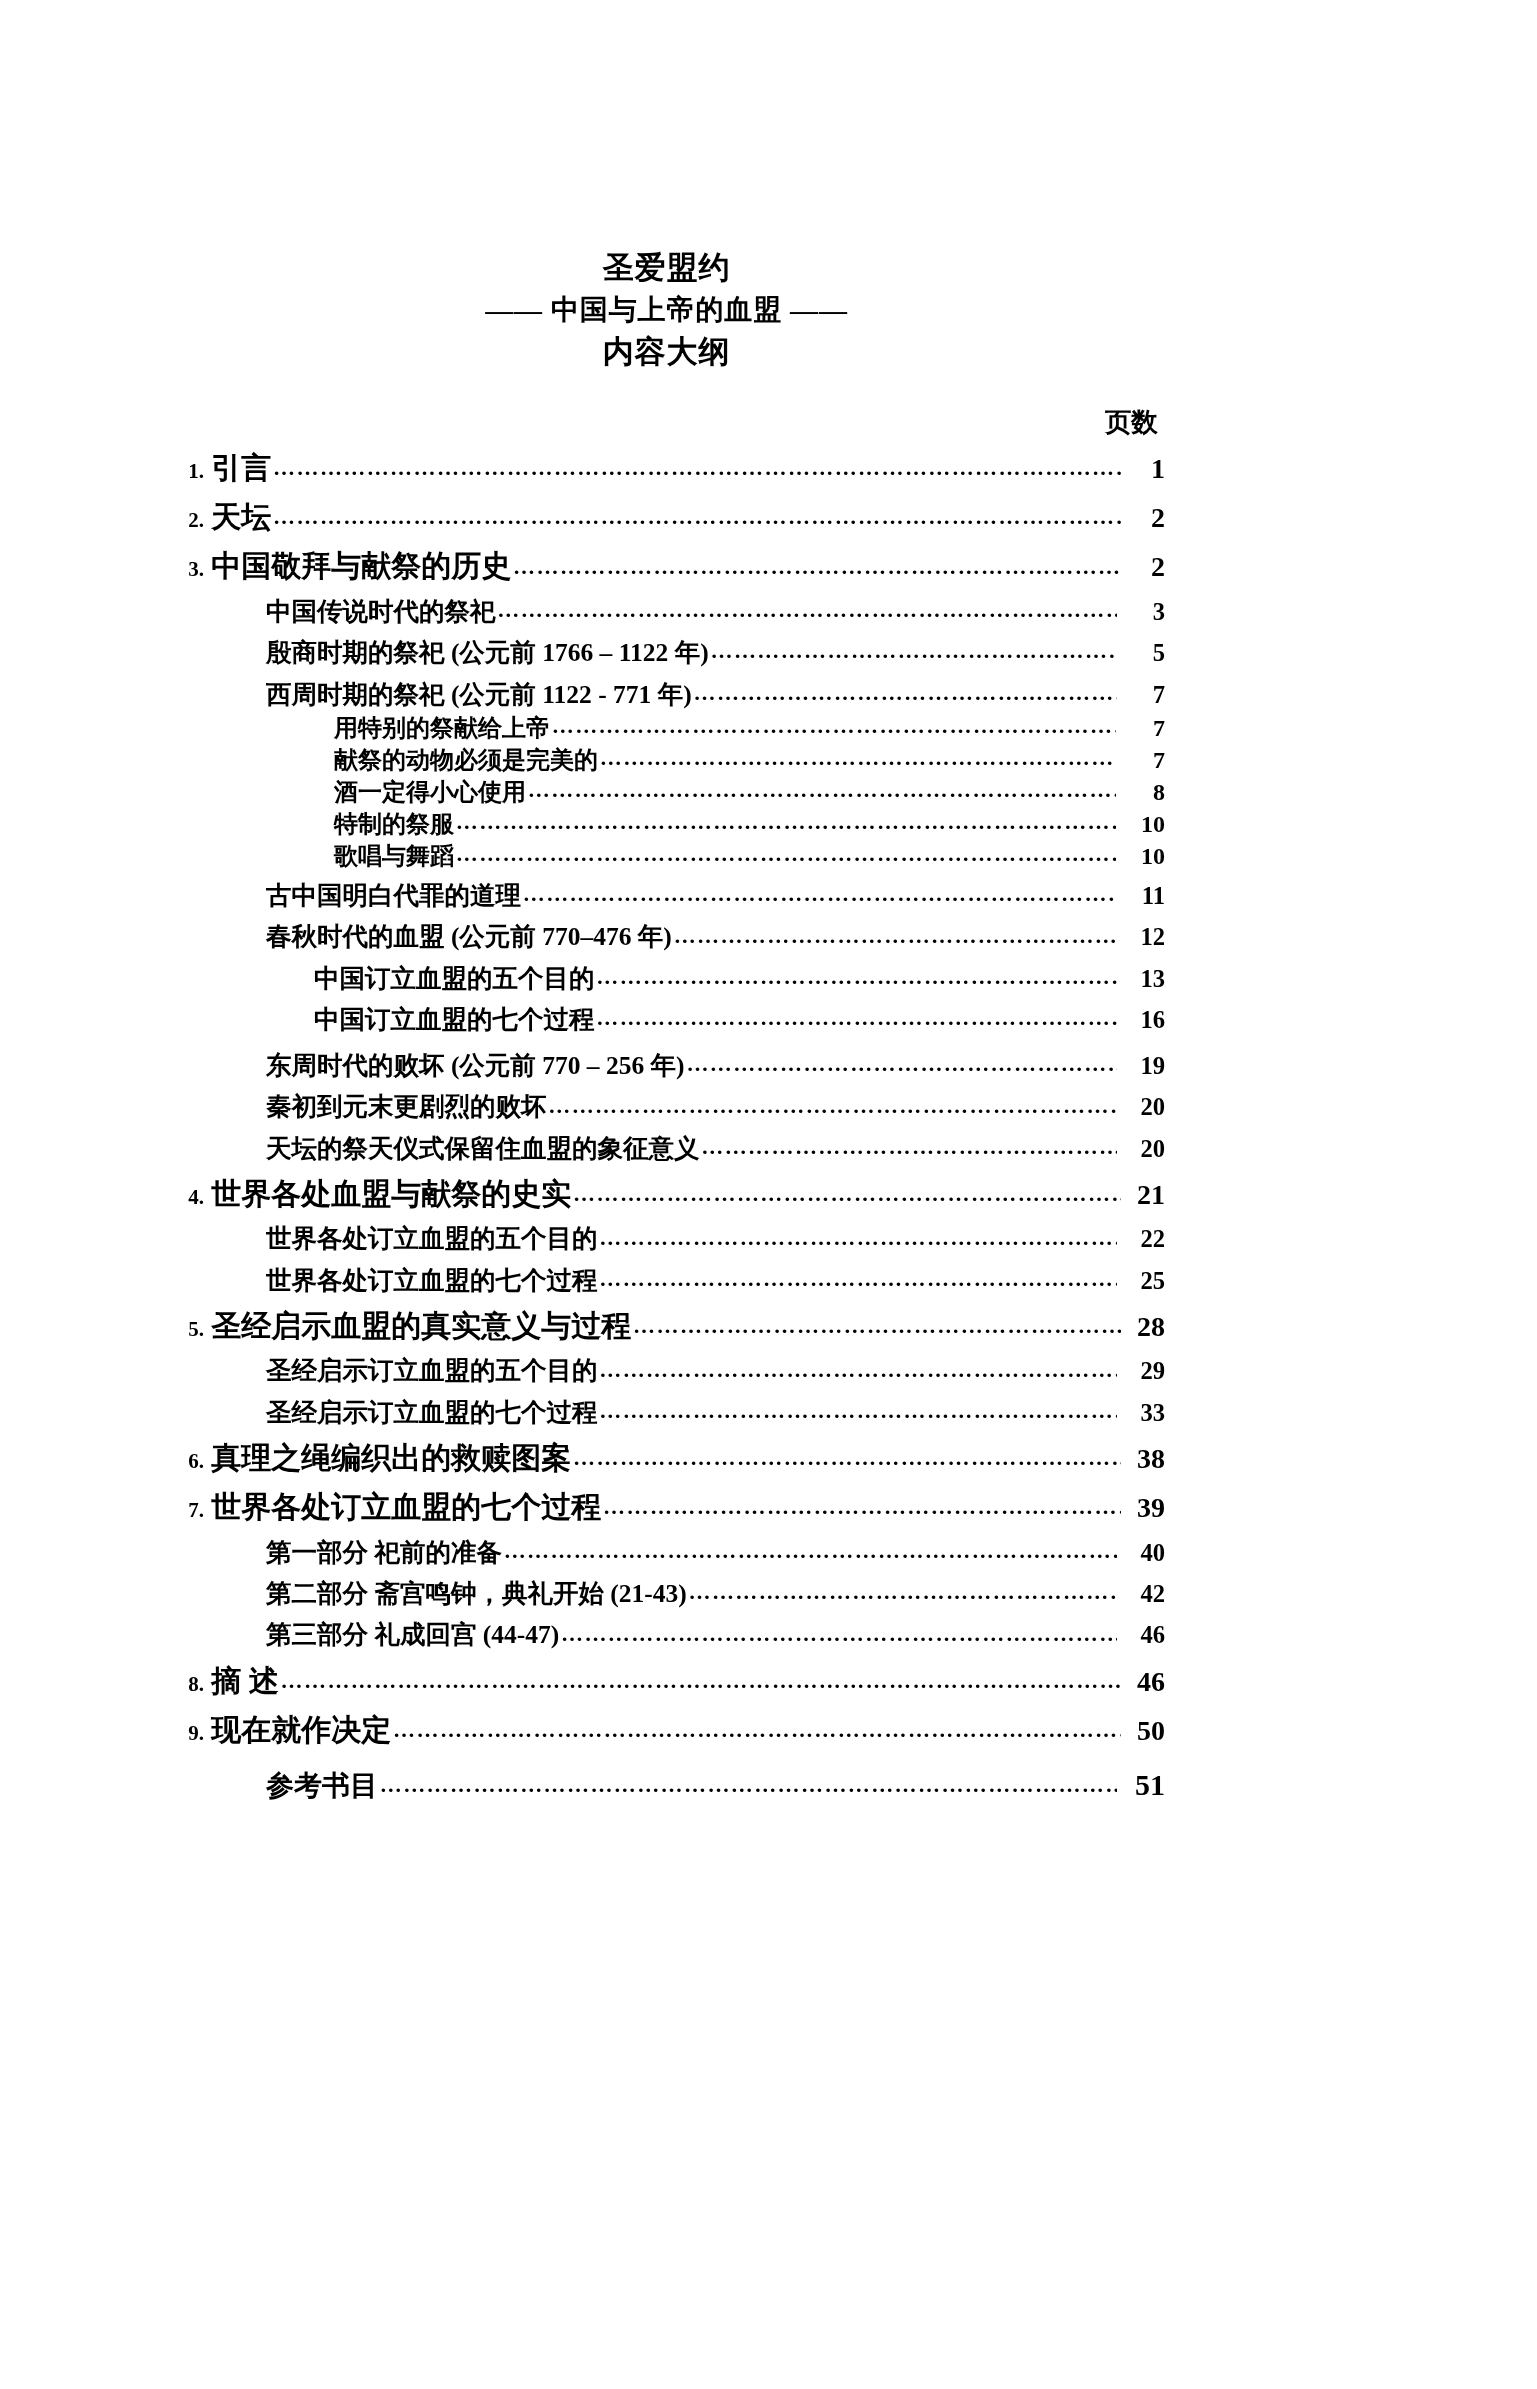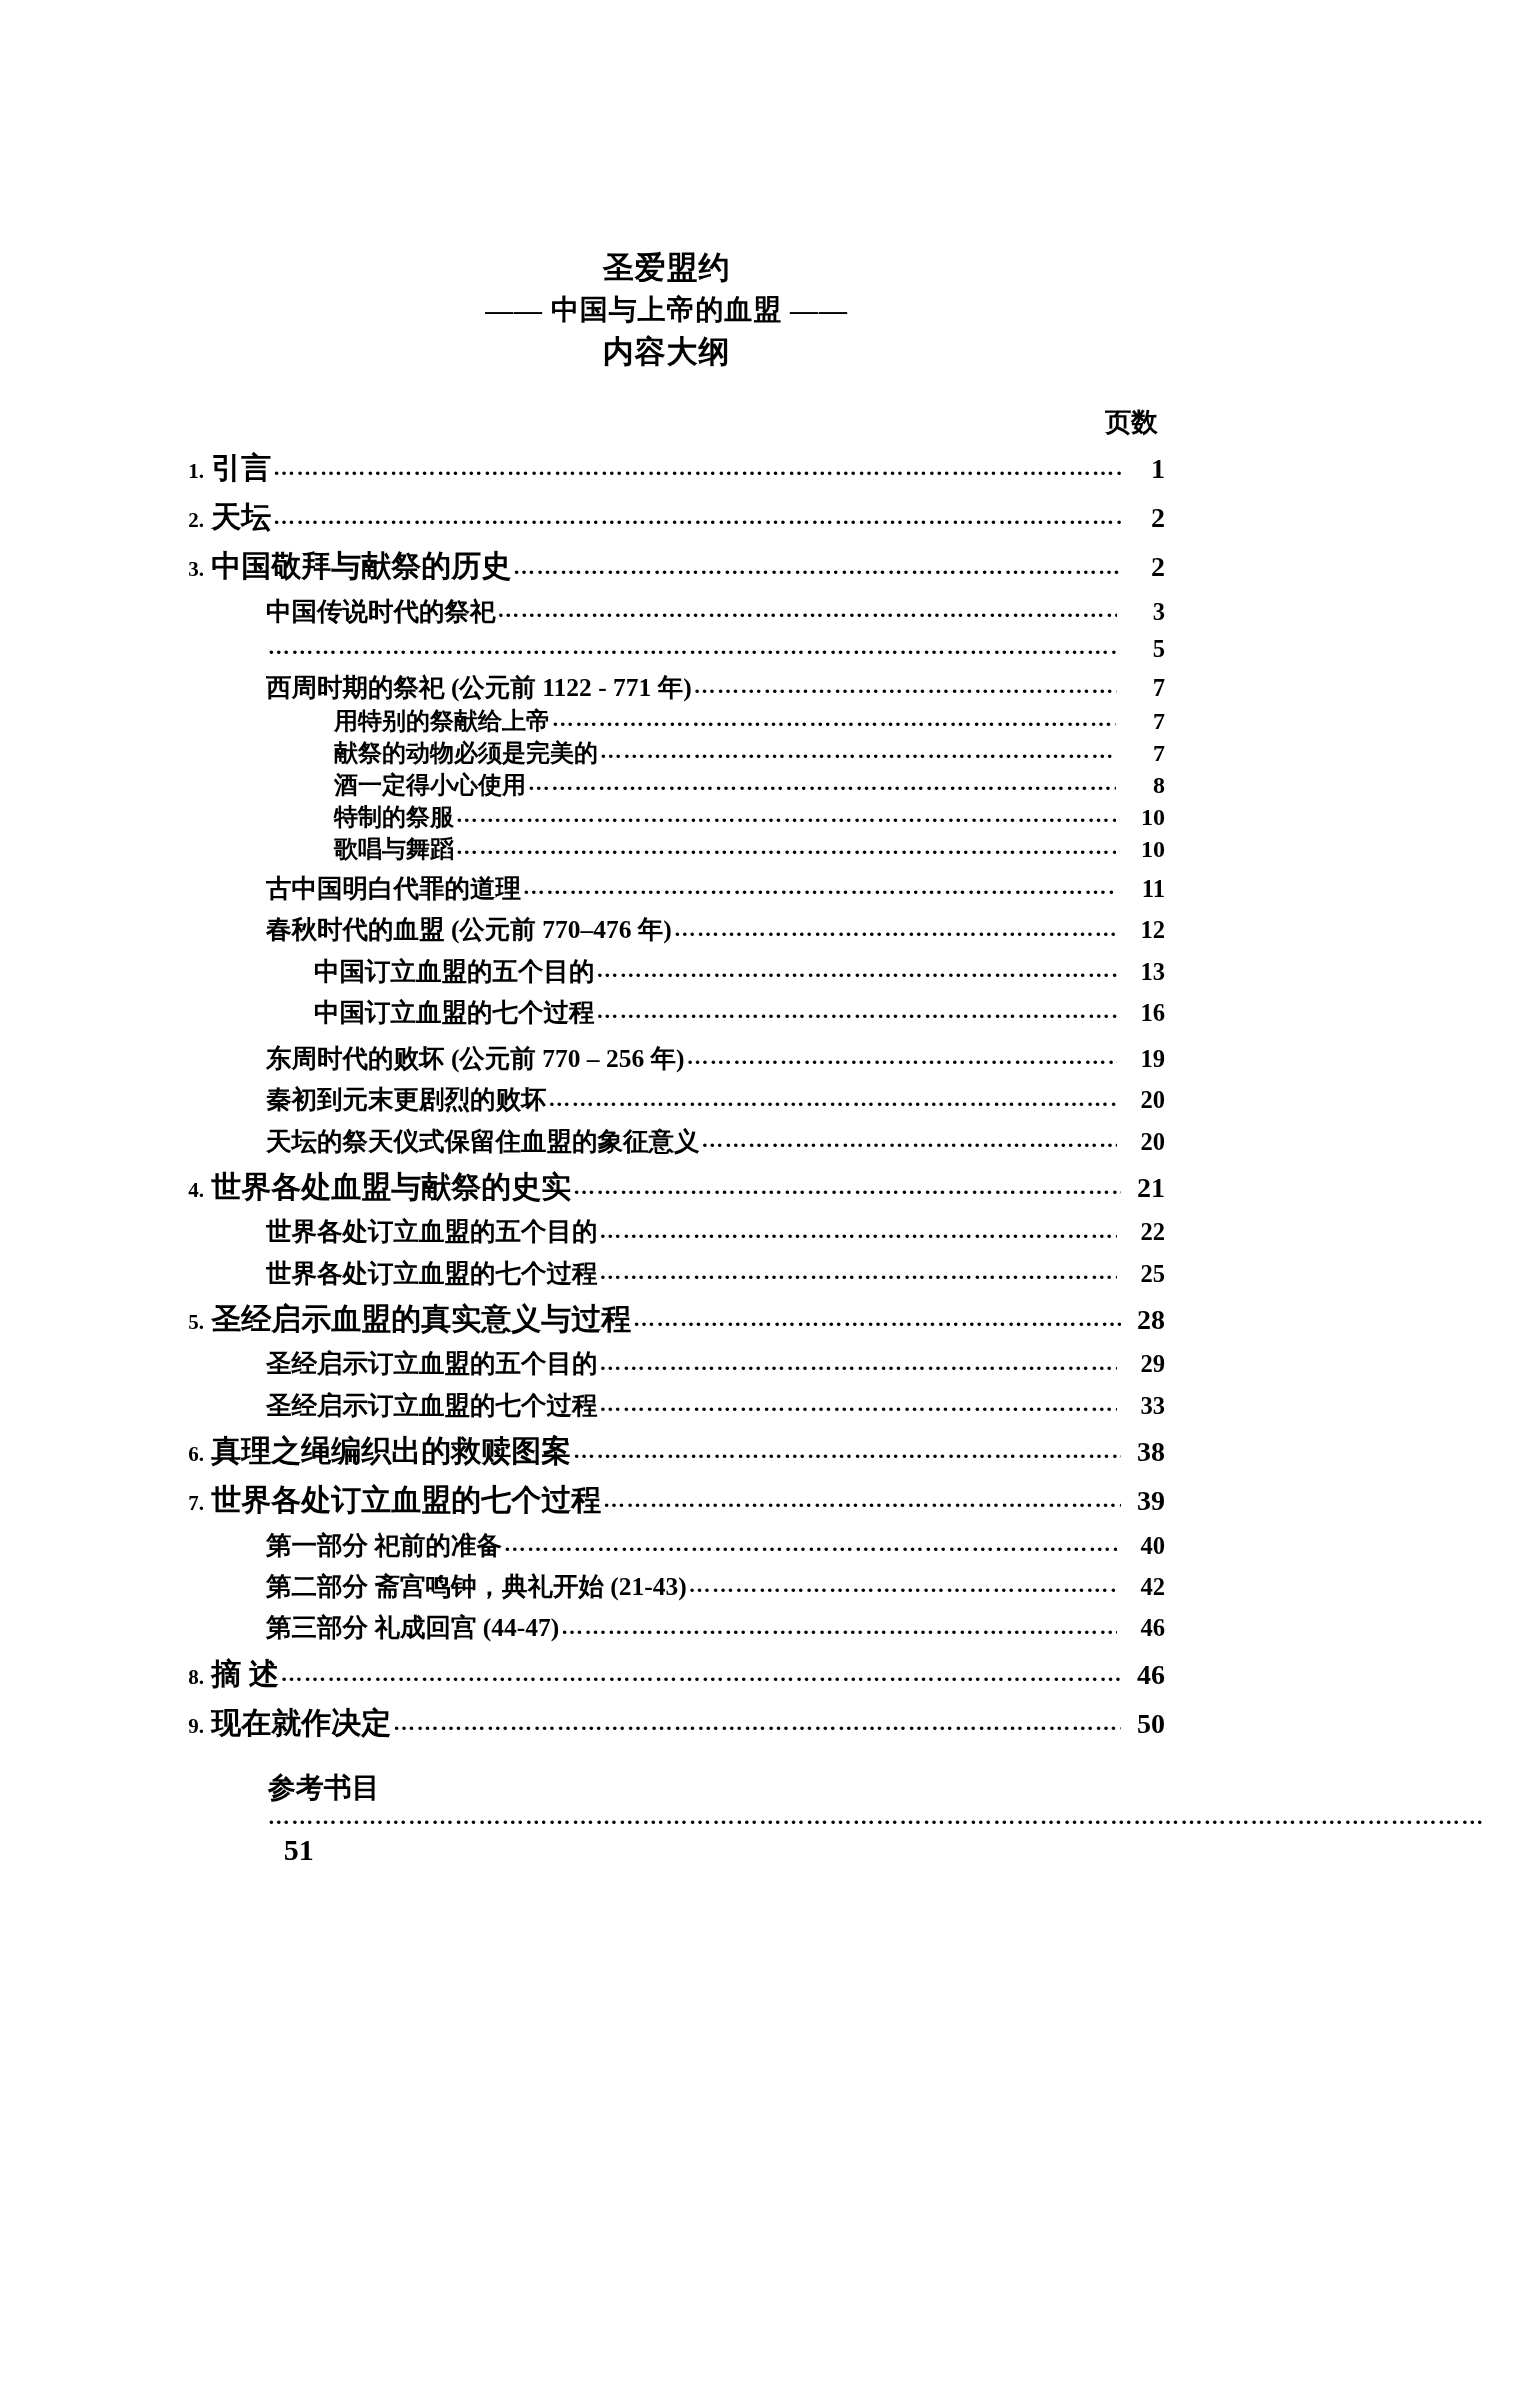--- a/index.html
+++ b/index.html
@@ -98,23 +98,22 @@
   
   .lvl3 {
     margin-top: 0;
     padding-left: 166px;
   }
   .lvl3 .label { font-size: 24px; }
   .lvl3 .pageno { font-size: 24px; width: 47px; }
 
   
   .bib {
-    margin-top: 25px;
+    margin-top: 16px;
     padding-left: 98px;
-    flex-direction: column;
   }
   .bib .label { font-size: 28px; }
   .bib .pageno { font-size: 30px; width: 46px; }
 </style>
 </head>
 <body>
 
 <div class="page">
 
   <div class="title-block">
@@ -148,20 +147,21 @@
       <span class="pageno">2</span>
     </div>
 
     <div class="row lvl2">
       <span class="label">中国传说时代的祭祀</span>
       <span class="dots">…………………………………………………………………………………………………………………………………………</span>
       <span class="pageno">3</span>
     </div>
 
     <div class="row lvl2">
+      <span class="label">殷商时期的祭祀 (公元前 1766 – 1122 年)</span>
       <span class="dots">…………………………………………………………………………………………………………………………………………</span>
       <span class="pageno">5</span>
     </div>
 
     <div class="row lvl2">
       <span class="label">西周时期的祭祀 (公元前 1122 - 771 年)</span>
       <span class="dots">…………………………………………………………………………………………………………………………………………</span>
       <span class="pageno">7</span>
     </div>
 

